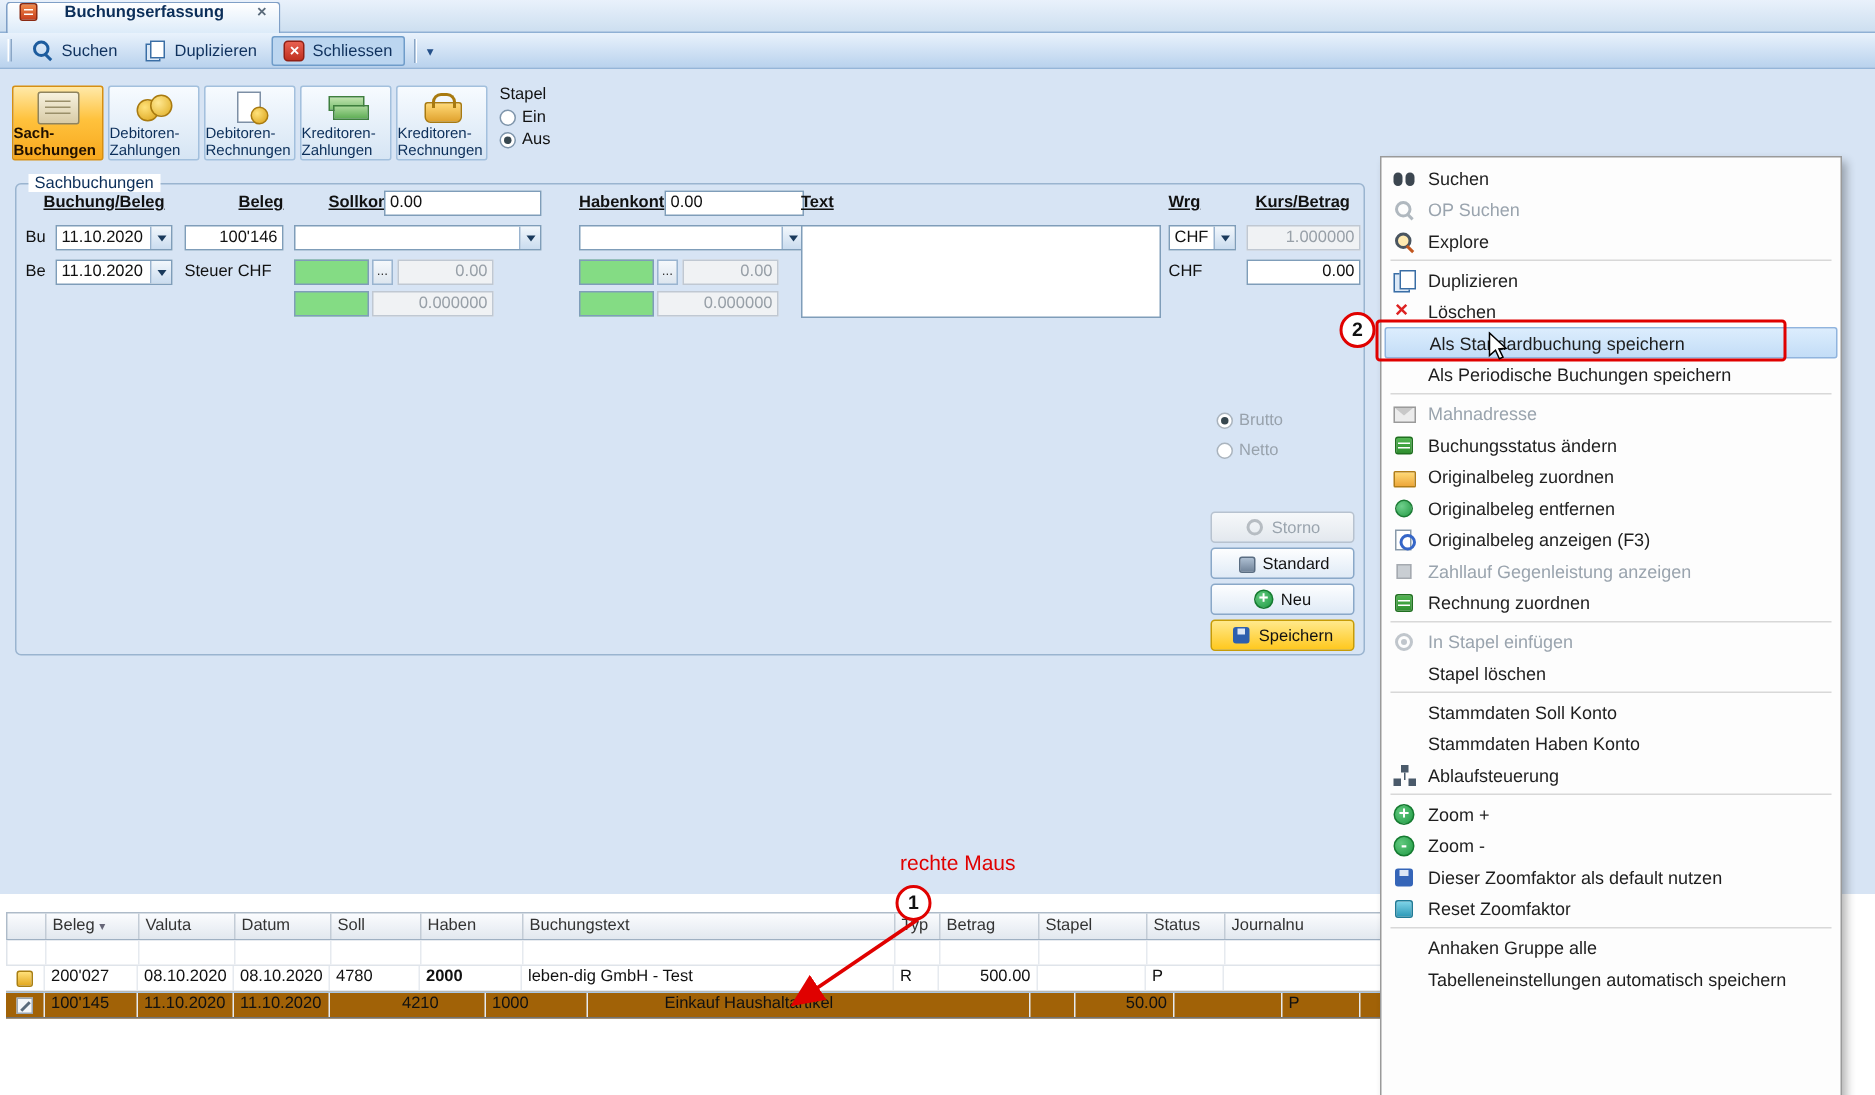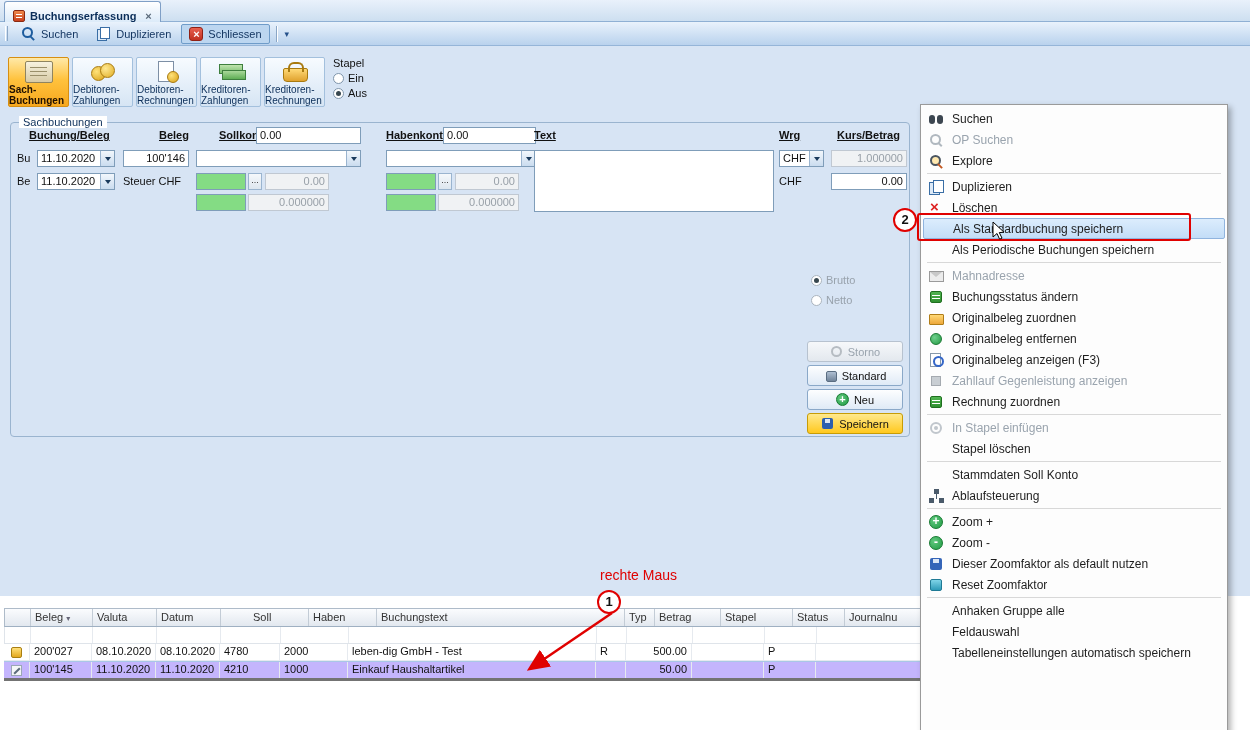--- a/index.html
+++ b/index.html
@@ -1,21 +1,21 @@
 <!DOCTYPE html>
 <html><head>
 <meta charset="utf-8">
 <style>
   *{box-sizing:border-box;margin:0;padding:0;font-family:"Liberation Sans",sans-serif}
   body{background:#9aa7b5}
   .screen{position:relative;width:1250px;height:730px;overflow:hidden;background:#d7e4f4;font-size:11px;color:#111}
 
   
   .tabstrip{position:absolute;left:0;top:0;width:100%;height:22px;background:linear-gradient(#e9f1fb,#cddff0);border-bottom:1px solid #8fb0d4}
-  .tab{position:absolute;left:4px;top:1px;height:21px;display:flex;align-items:flex-end;gap:5px;padding:0 8px;background:linear-gradient(#ffffff,#dcebf9);border:1px solid #7f9fc6;border-bottom:none;border-radius:3px 3px 0 0;color:#0b2e59;font-weight:bold;cursor:default}
+  .tab{position:absolute;left:4px;top:1px;height:21px;display:flex;align-items:flex-start;gap:18px;padding:0 8px;background:linear-gradient(#ffffff,#dcebf9);border:1px solid #7f9fc6;border-bottom:none;border-radius:3px 3px 0 0;color:#0b2e59;font-weight:bold;cursor:default}
   .tab-ico{width:12px;height:12px;background:linear-gradient(#f08a4b,#c8401e);border:1px solid #8a2a12;border-radius:2px;position:relative}
   .tab-ico::after{content:"";position:absolute;left:2px;top:3px;width:6px;height:1px;background:#fff;box-shadow:0 3px 0 #fff}
   .tab-close{color:#5a6a7a;font-weight:bold;font-size:11px;margin-left:4px;cursor:pointer}
 
   
   .toolbar{position:absolute;left:0;top:22px;width:100%;height:24px;background:linear-gradient(#e9f2fc,#b9d2ed);border-bottom:1px solid #95b5d8;display:flex;align-items:center;padding-left:3px}
   .grip{width:3px;height:15px;border-left:1px solid #fff;border-right:1px solid #8aa6c6;margin:0 5px 0 2px}
   .tbtn{display:flex;align-items:center;height:20px;padding:0 7px;margin-right:2px;border:1px solid transparent;border-radius:2px;color:#10325e;cursor:pointer}
   .tbtn.boxed{background:#bcd6f0;border:1px solid #6f9cc9}
   .tico{width:15px;height:15px;display:inline-block;position:relative;margin-right:5px;flex:none}
@@ -78,21 +78,21 @@
 
   
   .white-band{position:absolute;left:0;top:596px;width:100%;height:134px;background:#fff}
   .grid{position:absolute;left:4px;top:608px;width:924px;z-index:2}
   .ghead{display:flex;border:1px solid #aebbc9;border-bottom:1px solid #9fb0c2;background:linear-gradient(#fbfcfe,#e2e8ef)}
   .gh-cell{height:17px;line-height:16px;padding:0 4px;border-right:1px solid #c3ccd6;color:#333;overflow:hidden;white-space:nowrap;flex:none}
   .gh-cell .sort{font-size:8px;color:#667;margin-left:3px}
   .gfilter{display:flex;border:1px solid #dfe4ea;border-top:none;background:#fff}
   .gf-cell{height:16px;border-right:1px solid #e6eaef;flex:none}
   .gbody .grow{display:flex;background:#fff;border-bottom:1px solid #e6eaef}
-  .gbody .grow.selected{background:#c4b5fd;border-top:1px solid #a9c7e6;border-bottom:3px solid #737373}
+  .gbody .grow.selected{background:#a16207;border-top:1px solid #a9c7e6;border-bottom:1px solid #737373}
   .gcell{height:16px;line-height:15px;padding:0 4px;border-right:1px solid #e6eaef;overflow:hidden;white-space:nowrap;flex:none;color:#111}
   .gcell.right{text-align:right}
   .icon-cell{display:flex;align-items:center;justify-content:center;padding:0}
   .row-ico{width:11px;height:11px;display:inline-block;position:relative}
   .booking-row-icon{background:linear-gradient(#ffe07a,#e3a81f);border:1px solid #a97f12;border-radius:2px}
   .edit-row-icon{background:#f4f6f8;border:1px solid #9aa7b5}
   .edit-row-icon::after{content:"";position:absolute;left:1px;top:4px;width:8px;height:2px;background:#5a6a7a;transform:rotate(-45deg)}
 
   
   .context-menu{position:absolute;left:920px;top:104px;width:308px;height:640px;background:#fdfdfd;border:1px solid #9a9a9a;box-shadow:3px 3px 6px rgba(0,0,0,.3);padding:3px 0;z-index:10}
@@ -301,21 +301,21 @@
     </div>
   </div>
 
   <div class="white-band"></div>
   <div class="grid">
     <div class="ghead">
         <div class="gh-cell" style="width: 26px;"></div>
         <div class="gh-cell" style="width: 62px;">Beleg<span class="sort">▾</span></div>
         <div class="gh-cell" style="width: 64px;">Valuta</div>
         <div class="gh-cell" style="width: 64px;">Datum</div>
-        <div class="gh-cell" style="width: 60px; margin-left: 28px;">Soll</div>
+        <div class="gh-cell" style="width: 60px;">Soll</div>
         <div class="gh-cell" style="width: 68px;">Haben</div>
         <div class="gh-cell" style="width: 248px;">Buchungstext</div>
         <div class="gh-cell" style="width: 30px;">Typ</div>
         <div class="gh-cell" style="width: 66px;">Betrag</div>
         <div class="gh-cell" style="width: 72px;">Stapel</div>
         <div class="gh-cell" style="width: 52px;">Status</div>
         <div class="gh-cell" style="width: 110px;">Journalnu</div>
       </div>
     <div class="gfilter">
         <div class="gf-cell" style="width: 26px;"></div>
@@ -333,38 +333,38 @@
       </div>
     <div class="gbody">
         <div class="grow">
           <div class="gcell icon-cell" style="width: 26px;">
             <span class="row-ico booking-row-icon"></span>
           </div>
           <div class="gcell" style="width: 62px;">200'027</div>
           <div class="gcell" style="width: 64px;">08.10.2020</div>
           <div class="gcell" style="width: 64px;">08.10.2020</div>
           <div class="gcell" style="width: 60px;">4780</div>
-          <div class="gcell" style="width: 68px;">2000</div>
+          <div class="gcell" style="width: 68px; font-weight: bold;">2000</div>
           <div class="gcell" style="width: 248px;">leben-dig GmbH - Test</div>
           <div class="gcell" style="width: 30px;">R</div>
           <div class="gcell right" style="width: 66px;">500.00</div>
           <div class="gcell" style="width: 72px;"></div>
           <div class="gcell" style="width: 52px;">P</div>
           <div class="gcell" style="width: 110px;"></div>
         </div>
         <div class="grow selected">
           <div class="gcell icon-cell" style="width: 26px;">
             <span class="row-ico edit-row-icon"></span>
           </div>
           <div class="gcell" style="width: 62px;">100'145</div>
           <div class="gcell" style="width: 64px;">11.10.2020</div>
           <div class="gcell" style="width: 64px;">11.10.2020</div>
-          <div class="gcell" style="width: 60px;">4210</div>
+          <div class="gcell" style="width: 60px; margin-left: 44px;">4210</div>
           <div class="gcell" style="width: 68px;">1000</div>
-          <div class="gcell" style="width: 248px;">Einkauf Haushaltartikel</div>
+          <div class="gcell" style="width: 248px; margin-left: 47px;">Einkauf Haushaltartikel</div>
           <div class="gcell" style="width: 30px;"></div>
           <div class="gcell right" style="width: 66px;">50.00</div>
           <div class="gcell" style="width: 72px;"></div>
           <div class="gcell" style="width: 52px;">P</div>
           <div class="gcell" style="width: 110px;"></div>
         </div>
       </div>
   </div>
 
   <svg class="arrow-svg">
@@ -446,20 +446,24 @@
       <div class="menu-item">
         <span class="mi-ico no-icon"></span>
         <span class="mi-label">Stapel löschen</span>
       </div>
       <div class="menu-sep"></div>
       <div class="menu-item">
         <span class="mi-ico no-icon"></span>
         <span class="mi-label">Stammdaten Soll Konto</span>
       </div>
       <div class="menu-item">
+        <span class="mi-ico no-icon"></span>
+        <span class="mi-label">Stammdaten Haben Konto</span>
+      </div>
+      <div class="menu-item">
         <span class="mi-ico workflow-icon"></span>
         <span class="mi-label">Ablaufsteuerung</span>
       </div>
       <div class="menu-sep"></div>
       <div class="menu-item">
         <span class="mi-ico zoom-in-icon"></span>
         <span class="mi-label">Zoom +</span>
       </div>
       <div class="menu-item">
         <span class="mi-ico zoom-out-icon"></span>
@@ -470,24 +474,20 @@
         <span class="mi-label">Dieser Zoomfaktor als default nutzen</span>
       </div>
       <div class="menu-item">
         <span class="mi-ico reset-zoom-icon"></span>
         <span class="mi-label">Reset Zoomfaktor</span>
       </div>
       <div class="menu-sep"></div>
       <div class="menu-item">
         <span class="mi-ico no-icon"></span>
         <span class="mi-label">Anhaken Gruppe alle</span>
-      </div>
-      <div class="menu-item">
-        <span class="mi-ico no-icon"></span>
-        <span class="mi-label">Feldauswahl</span>
       </div>
       <div class="menu-item">
         <span class="mi-ico no-icon"></span>
         <span class="mi-label">Tabelleneinstellungen automatisch speichern</span>
       </div>
     </div>
   <div class="red-box"></div>
   <svg class="cursor-svg" width="14" height="20">
     <polygon points="1,1 1,16 5,12.5 7.6,18.2 10,17.1 7.3,11.6 12,11.2" fill="#fff" stroke="#000" stroke-width="1"></polygon>
   </svg>

